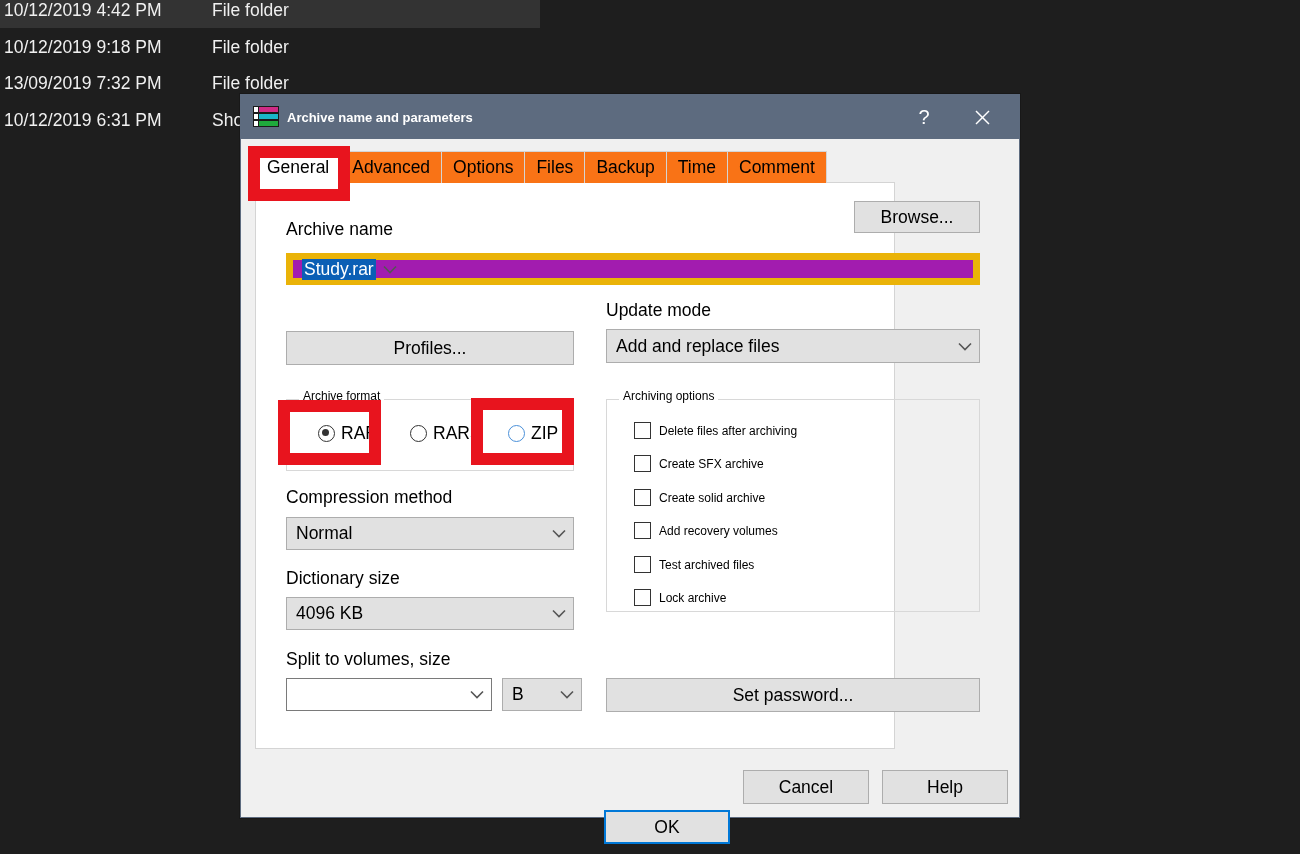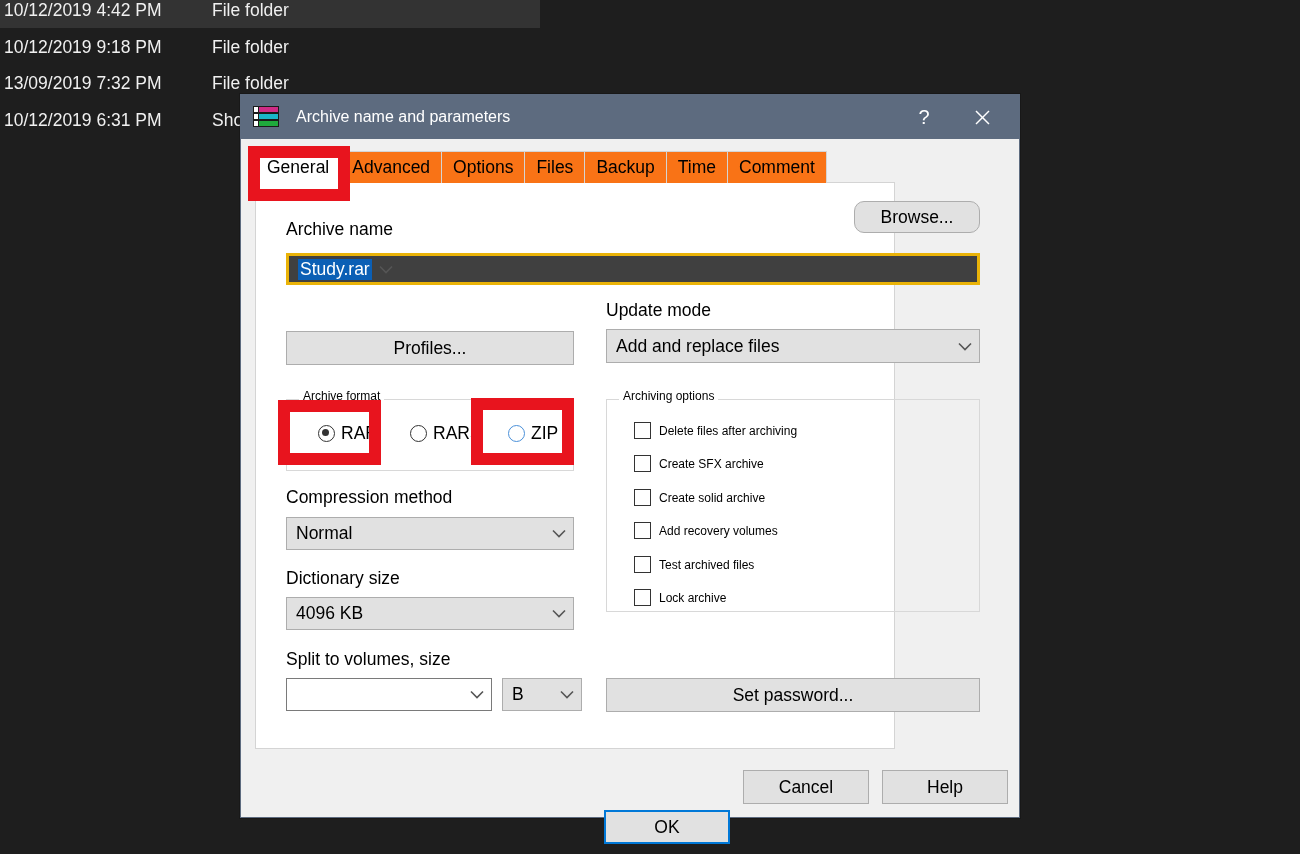--- a/index.html
+++ b/index.html
@@ -78,24 +78,25 @@
   .book-pages {
     position: absolute;
     left: 0px;
     width: 6px;
     height: 7px;
     background: #ffffff;
     border: 1px solid #1a1a1a;
     box-sizing: border-box;
   }
   #titlebar-text {
-    margin-left: 17px;
+    margin-left: 8px;
     color: #ffffff;
-    font-size: 16px;
-    white-space: nowrap;
+    font-size: 13px;
+    white-space: nowrap;
+    font-weight: bold;
   }
   .title-btn {
     position: absolute;
     top: 0;
     height: 44px;
     width: 46px;
     display: flex;
     align-items: center;
     justify-content: center;
     color: #ffffff;
@@ -175,21 +176,21 @@
   .combo {
     background: #e1e1e1;
     border: 1px solid #adadad;
     box-sizing: border-box;
     display: flex;
     align-items: center;
     font-size: 17.5px;
     color: #000000;
   }
   .combo.white { background: #ffffff; border: 1px solid #7a7a7a; }
-  .combo.focus { background: #404040; border: 3px solid #eab308; }
+  .combo.focus { background: #a21caf; border: 7px solid #eab308; }
   .combo .combo-text {
     flex: 1 1 auto;
     padding-left: 9px;
     white-space: nowrap;
     overflow: hidden;
   }
   .combo .combo-text.sel {
     display: inline-block;
     flex: 0 0 auto;
   }
@@ -330,21 +331,21 @@
     <div class="tab">Options</div>
     <div class="tab">Files</div>
     <div class="tab">Backup</div>
     <div class="tab">Time</div>
     <div class="tab">Comment</div>
   </div>
 
   <div id="tabpage">
 
     <div class="abs lbl" style="left:30px; top:36px;">Archive name</div>
-    <div class="abs btn" style="left:598px; top:18px; width:126px; height:32px;border-radius:10px;">Browse...</div>
+    <div class="abs btn" style="left:598px; top:18px; width:126px; height:32px;">Browse...</div>
 
     <div class="abs combo focus" style="left:30px; top:70px; width:694px; height:32px;">
       <span class="combo-text sel"><span class="sel-text">Study.rar</span></span>
       <span class="chev">
         <svg width="14" height="9" viewBox="0 0 14 9">
             <polyline points="1,1.5 7,7.5 13,1.5" fill="none" stroke="#555" stroke-width="1.6"></polyline>
           </svg>
       </span>
     </div>
 

